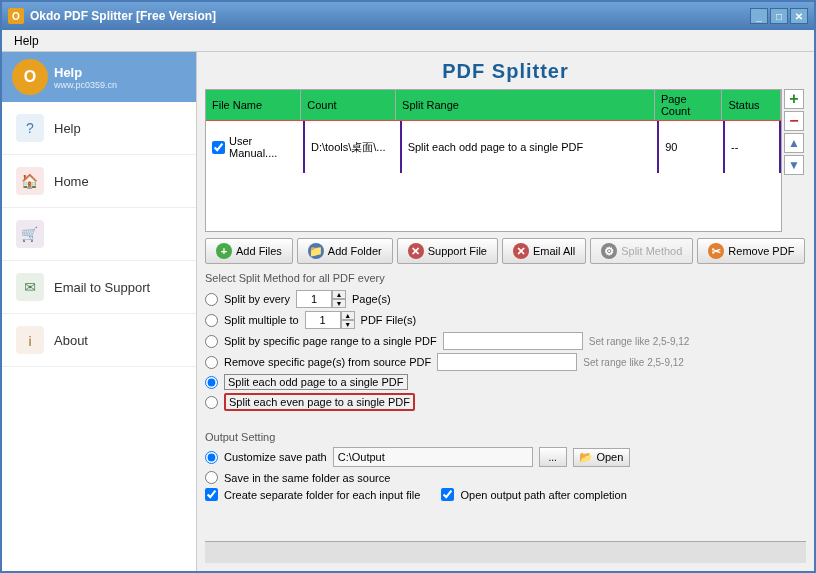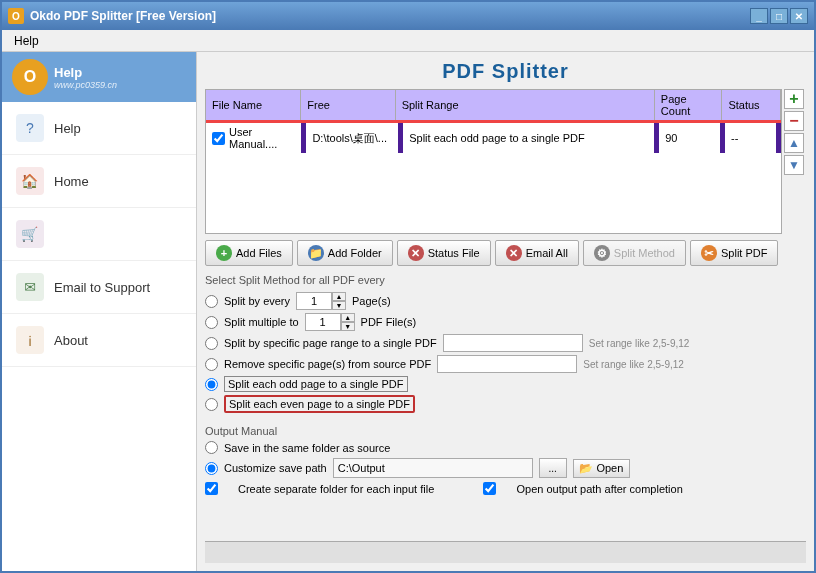--- a/index.html
+++ b/index.html
@@ -115,21 +115,20 @@
       font-weight: bold;
     }
     .sidebar-title-text {
       color: white;
       font-size: 13px;
       font-weight: bold;
     }
     .sidebar-watermark {
       color: rgba(255,255,255,0.8);
       font-size: 9px;
-      font-style: italic;
     }
     .nav-item {
       display: flex;
       align-items: center;
       gap: 10px;
       padding: 12px 14px;
       cursor: pointer;
       border-bottom: 1px solid #eee;
       font-size: 13px;
       color: #333;
@@ -168,31 +167,31 @@
       border: 1px solid #aaa;
       background: white;
       margin-bottom: 6px;
       position: relative;
     }
     .file-table {
       width: 100%;
       border-collapse: collapse;
     }
     .file-table th {
-      background: #c4b5fd;
-      border-bottom: 3px solid #ef4444;
+      background: #22c55e;
+      border-bottom: 1px solid #ef4444;
       border-right: 1px solid #aaa;
       padding: 3px 6px;
       text-align: left;
       font-size: 11px;
       font-weight: normal;
     }
     .file-table td {
-      border-right: 5px solid #4c1d95;
-      padding: 3px 6px;
+      border-right: 2px solid #4c1d95;
+      padding: 14px 6px;
       font-size: 11px;
     }
     .checkbox-cell {
       display: flex;
       align-items: center;
       gap: 4px;
     }
     .table-scroll-area {
       height: 110px;
       overflow-y: auto;
@@ -264,21 +263,21 @@
     .btn-icon.gray { background: #888; }
     .section-title {
       font-size: 11px;
       color: #555;
       margin-bottom: 6px;
     }
     .split-options {
       display: flex;
       flex-direction: column;
       gap: 3px;
-      margin-bottom: 8px;
+      margin-bottom: 16px;
     }
     .option-row {
       display: flex;
       align-items: center;
       gap: 6px;
       font-size: 11px;
     }
     .option-input {
       width: 36px;
       height: 18px;
@@ -359,21 +358,21 @@
       gap: 3px;
       padding: 2px 6px;
       border: 1px solid #aaa;
       background: linear-gradient(to bottom, #fff, #e0e0e0);
       cursor: pointer;
       font-size: 11px;
     }
     .checkbox-row {
       display: flex;
       align-items: center;
-      gap: 20px;
+      gap: 6px;
       font-size: 11px;
     }
     .status-bar {
       height: 22px;
       background: #e0e0e0;
       border-top: 1px solid #aaa;
       display: flex;
       align-items: center;
       padding: 0 8px;
       font-size: 11px;
@@ -443,21 +442,21 @@
 
     <div class="right-panel">
       <div class="panel-title">PDF Splitter</div>
 
       <div class="table-wrapper">
         <div class="file-table-container">
           <table class="file-table">
             <thead>
               <tr>
                 <th style="width:100px">File Name</th>
-                <th style="width:100px">Free</th>
+                <th style="width:100px">Count</th>
                 <th style="width:280px">Split Range</th>
                 <th style="width:70px">Page Count</th>
                 <th style="width:60px">Status</th>
               </tr>
             </thead>
           </table>
           <div class="table-scroll-area">
             <table class="file-table">
               <tbody>
                 <tr>
@@ -488,33 +487,33 @@
         <button class="tool-btn">
           <div class="btn-icon green">+</div>
           <span>Add Files</span>
         </button>
         <button class="tool-btn">
           <div class="btn-icon blue">📁</div>
           <span>Add Folder</span>
         </button>
         <button class="tool-btn">
           <div class="btn-icon red">✕</div>
-          <span>Status File</span>
+          <span>Support File</span>
         </button>
         <button class="tool-btn">
           <div class="btn-icon red">✕</div>
           <span>Email All</span>
         </button>
         <button class="tool-btn disabled">
           <div class="btn-icon gray">⚙</div>
           <span>Split Method</span>
         </button>
         <button class="tool-btn">
           <div class="btn-icon orange">✂</div>
-          <span>Split PDF</span>
+          <span>Remove PDF</span>
         </button>
       </div>
 
       <div>
         <div class="section-title">Select Split Method for all PDF every</div>
         <div class="split-options">
 
           <div class="option-row">
             <input type="radio" name="splitmethod" style="">
             <span>Split by every</span>
@@ -562,35 +561,35 @@
           </div>
 
           <div class="option-row">
             <input type="radio" name="splitmethod" style="">
             <span style="border:2px solid #c03030; padding:1px 3px; border-radius:2px;">Split each even page to a single PDF</span>
           </div>
         </div>
       </div>
 
       <div class="output-section">
-        <div class="output-title">Output Manual</div>
-        <div class="output-row">
-          <input type="radio" name="outputpath" style="">
-          <span>Save in the same folder as source</span>
-        </div>
+        <div class="output-title">Output Setting</div>
         <div class="output-row">
           <input type="radio" name="outputpath" checked="" style="">
           <span>Customize save path</span>
           <input class="output-path-input" type="text" value="C:\Output" style="">
           <button class="browse-btn">...</button>
           <button class="open-btn">
             <span>📂</span>
             <span>Open</span>
           </button>
         </div>
+        <div class="output-row">
+          <input type="radio" name="outputpath" style="">
+          <span>Save in the same folder as source</span>
+        </div>
         <div class="checkbox-row">
           <input type="checkbox" checked="" style="">
           <span>Create separate folder for each input file</span>
           &nbsp;&nbsp;&nbsp;
           <input type="checkbox" checked="" style="">
           <span>Open output path after completion</span>
         </div>
       </div>
 
       <div class="status-bar">

